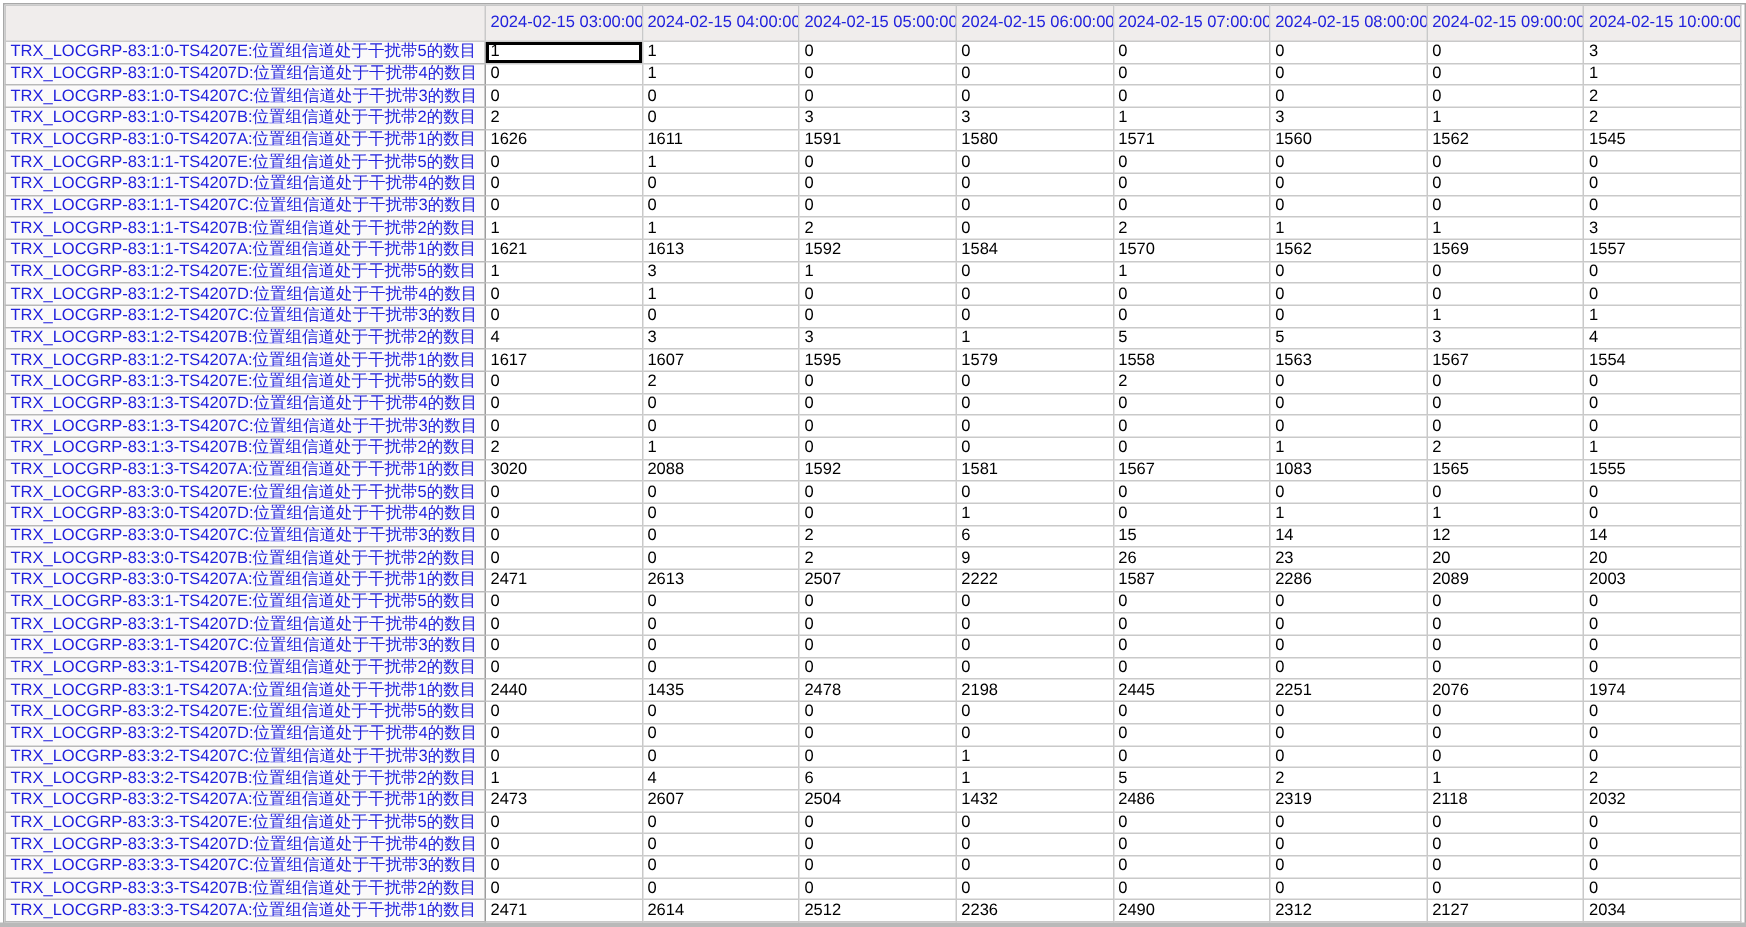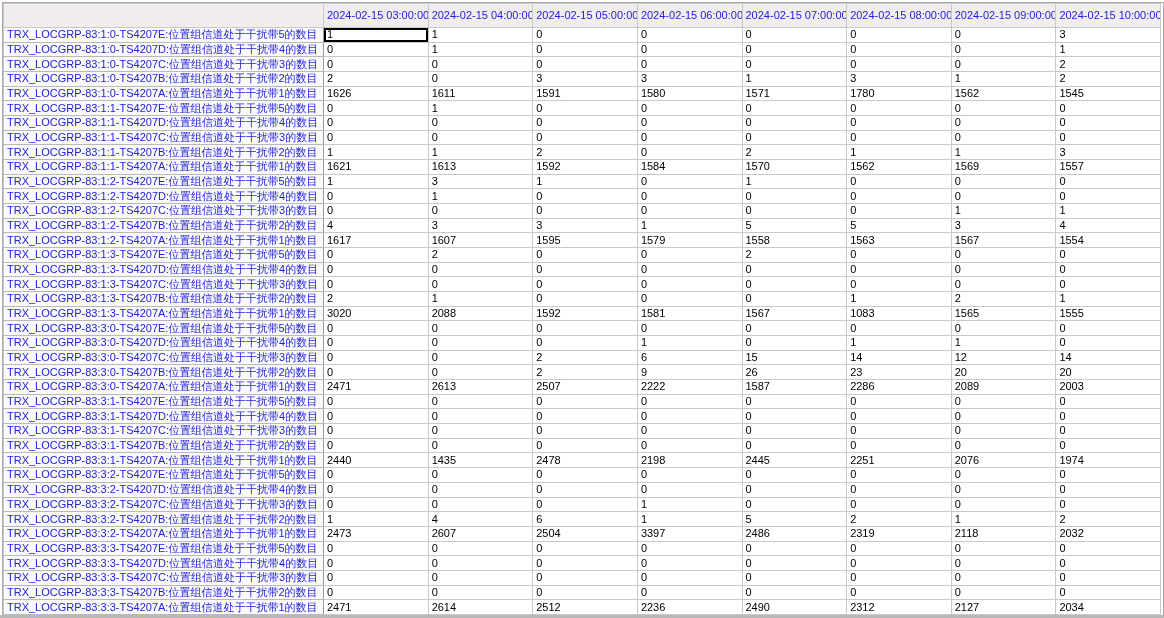--- a/index.html
+++ b/index.html
@@ -134,21 +134,21 @@
             <td>1</td>
             <td>2</td>
           </tr>
           <tr>
             <th class="row-label">TRX_LOCGRP-83:1:0-TS4207A:位置组信道处于干扰带1的数目（TCHF）</th>
             <td>1626</td>
             <td>1611</td>
             <td>1591</td>
             <td>1580</td>
             <td>1571</td>
-            <td>1780</td>
+            <td>1560</td>
             <td>1562</td>
             <td>1545</td>
           </tr>
           <tr>
             <th class="row-label">TRX_LOCGRP-83:1:1-TS4207E:位置组信道处于干扰带5的数目（TCHF）</th>
             <td>0</td>
             <td>1</td>
             <td>0</td>
             <td>0</td>
             <td>0</td>
@@ -462,21 +462,21 @@
             <td>5</td>
             <td>2</td>
             <td>1</td>
             <td>2</td>
           </tr>
           <tr>
             <th class="row-label">TRX_LOCGRP-83:3:2-TS4207A:位置组信道处于干扰带1的数目（TCHF）</th>
             <td>2473</td>
             <td>2607</td>
             <td>2504</td>
-            <td>3397</td>
+            <td>1432</td>
             <td>2486</td>
             <td>2319</td>
             <td>2118</td>
             <td>2032</td>
           </tr>
           <tr>
             <th class="row-label">TRX_LOCGRP-83:3:3-TS4207E:位置组信道处于干扰带5的数目（TCHF）</th>
             <td>0</td>
             <td>0</td>
             <td>0</td>

